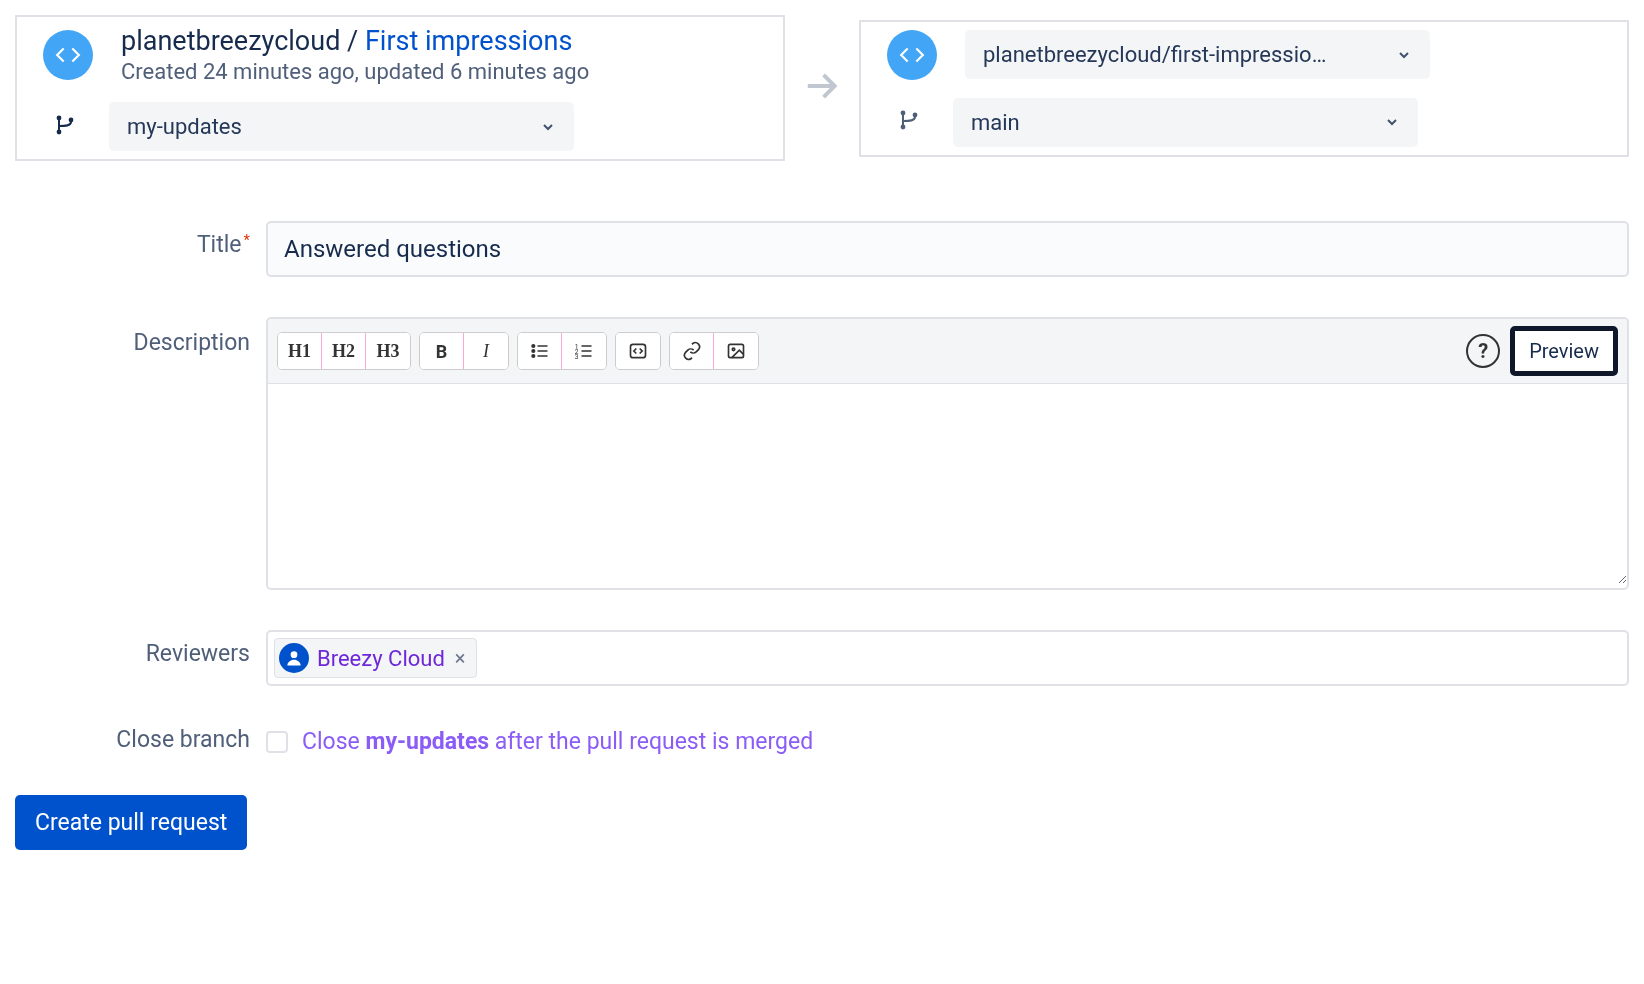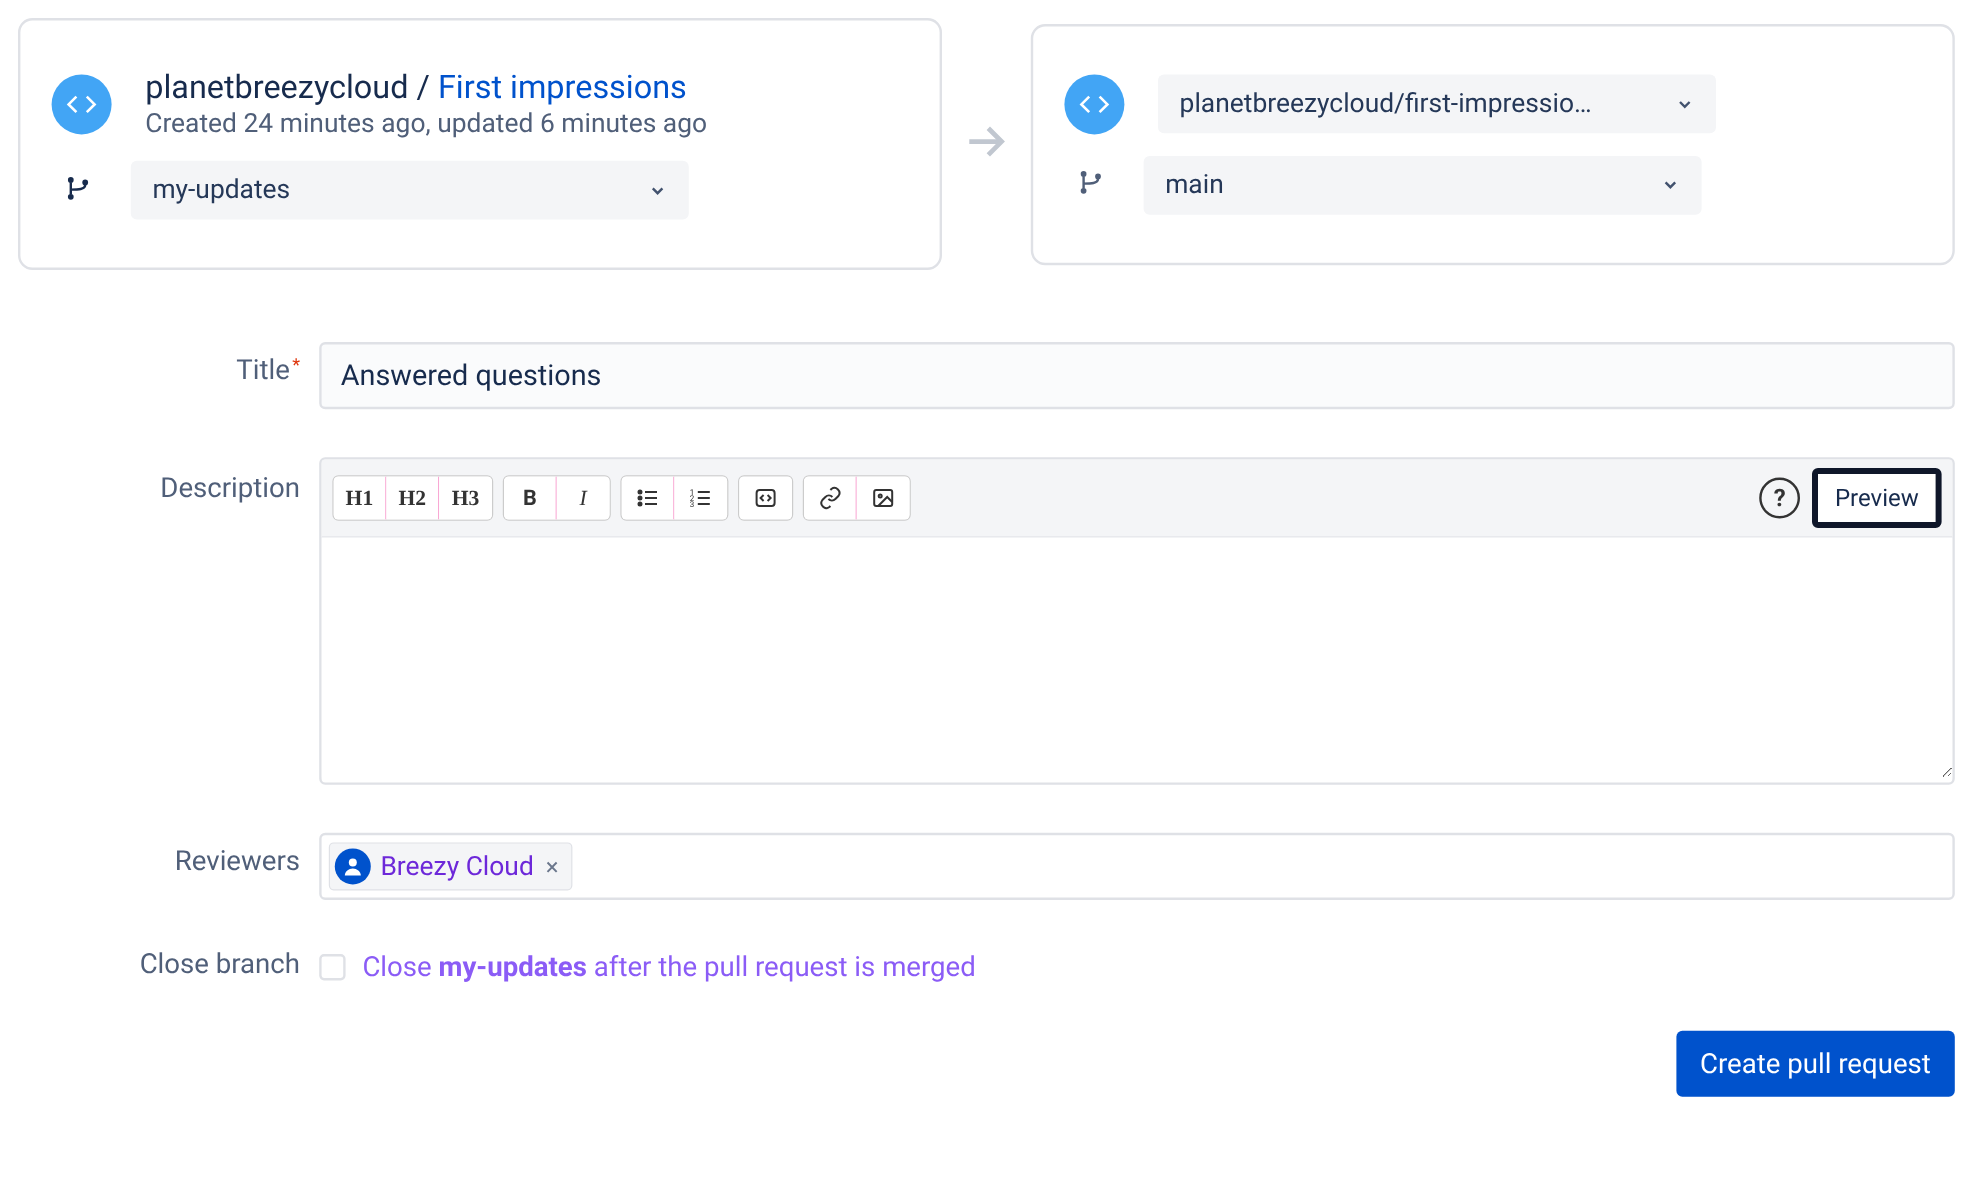--- a/index.html
+++ b/index.html
@@ -1,18 +1,18 @@
 <!DOCTYPE html>
 <html><head>
 <meta charset="utf-8">
 <style>
 *{box-sizing:border-box;margin:0;padding:0;font-family:-apple-system,BlinkMacSystemFont,"Segoe UI",Roboto,sans-serif}
 body{background:#fff;padding:15px;-webkit-font-smoothing:antialiased;width:1644px}
 .compare-row{display:flex;align-items:center;gap:18px;margin-bottom:60px}
-.panel{border:2px solid #dfe1e6;border-radius:12px;padding:40px 26px;background:#fff;flex:1}
+.panel{border:2px solid #dfe1e6;border-radius:0;padding:8px 26px;background:#fff;flex:1}
 .panel-row{display:flex;align-items:center;gap:28px}
 .panel-row+ .panel-row{margin-top:18px}
 .row2{margin-left:10px}
 .code-avatar{width:50px;height:50px;border-radius:50%;background:#42a5f5;display:flex;align-items:center;justify-content:center;flex-shrink:0}
 .bc-title{font-size:27px;color:#172b4d;font-weight:400}
 .bc-title .link{color:#0052cc}
 .bc-sub{font-size:22px;color:#505f79;margin-top:2px}
 .dropdown{display:flex;align-items:center;justify-content:space-between;background:#f4f5f7;border:none;border-radius:5px;padding:12px 18px;font-size:22px;color:#253858;width:465px;cursor:pointer}
 .dropdown.trunc{overflow:hidden;white-space:nowrap}
 .dropdown .txt{overflow:hidden;text-overflow:ellipsis}
@@ -36,21 +36,21 @@
 .preview-btn{border:5px solid #0f172a;border-radius:5px;background:#fff;padding:8px 14px;font-size:20px;color:#172b4d;cursor:pointer}
 .editor-area{width:100%;min-height:200px;border:none;resize:vertical;padding:10px;font-size:20px;outline:none}
 .reviewers-box{border:2px solid #dfe1e6;border-radius:5px;padding:6px;display:flex;align-items:center;min-height:48px}
 .reviewer-chip{display:inline-flex;align-items:center;gap:8px;background:#f4f5f7;border:1px solid #dfe1e6;border-radius:4px;padding:4px 8px 4px 4px}
 .chip-avatar{width:30px;height:30px;border-radius:50%;background:#0052cc;display:flex;align-items:center;justify-content:center}
 .chip-name{font-size:22px;color:#6d28d9}
 .chip-x{font-size:20px;color:#6b778c;cursor:pointer;padding:0 2px}
 .cb-row{display:flex;align-items:center;gap:14px;padding-top:2px}
 .checkbox{width:22px;height:22px;border:2px solid #dfe1e6;border-radius:4px;cursor:pointer}
 .cb-label{font-size:23px;color:#8b5cf6}
-.submit-row{display:flex;justify-content:flex-end;margin-top:40px}
+.submit-row{display:flex;margin-top:40px}
 .primary-btn{background:#0052cc;color:#fff;border:none;border-radius:5px;padding:14px 20px;font-size:23px;cursor:pointer}
 .chev{flex-shrink:0}
 .branch-icon{width:28px;flex-shrink:0}
 </style>
 </head>
 <body>
 
 <div class="compare-row">
 
   <div class="panel">

